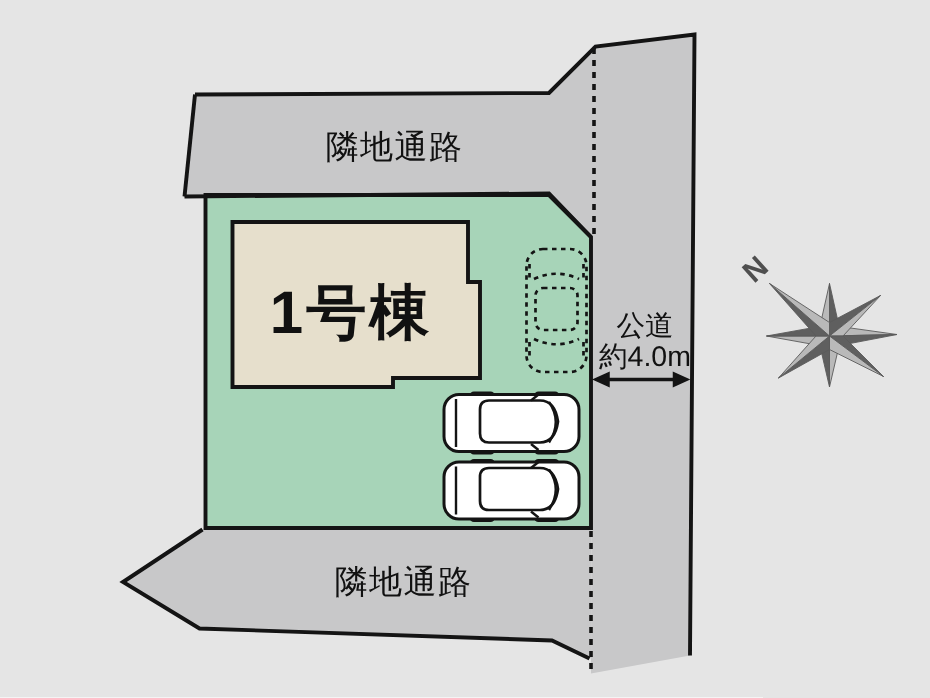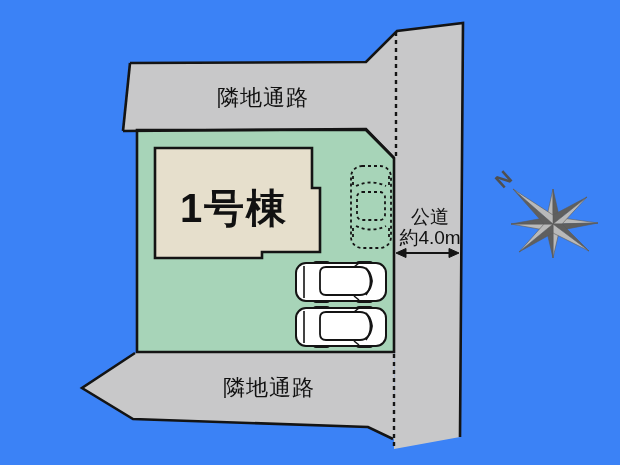--- a/index.html
+++ b/index.html
@@ -1,17 +1,17 @@
 <!DOCTYPE html>
 <html><head>
 <meta charset="utf-8">
 <style>
   html,body{margin:0;padding:0;background:#ffffff;}
   body{font-family:"Liberation Sans","DejaVu Sans",sans-serif;}
-  .stage{position:relative;width:620px;height:465px;background:#3b82f6;overflow:hidden;}
+  .stage{position:relative;width:620px;height:465px;background:#e5e5e5;overflow:hidden;}
   svg{display:block;}
   text{fill:#111111;}
   .jp-label{font-weight:500;letter-spacing:1px;}
   .building-label{font-weight:bold;letter-spacing:2px;}
   .road-width-label{font-weight:500;}
   .north-letter{font-weight:bold;fill:#4f4f4f;}
 </style>
 </head>
 <body>
 

